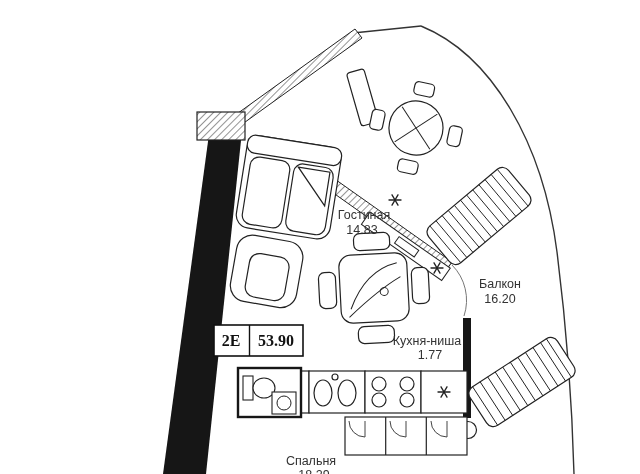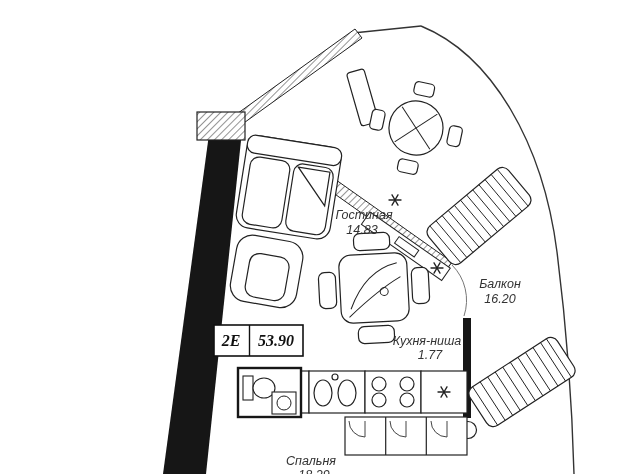--- a/index.html
+++ b/index.html
@@ -1,17 +1,17 @@
 <!DOCTYPE html>
 <html><head>
 <meta charset="utf-8">
 <style>
   html,body{margin:0;padding:0;background:#fff;}
   .stage{position:relative;width:616px;height:474px;overflow:hidden;background:#fff;
-         font-family:"Liberation Sans", sans-serif;font-style:italic;}
+         font-family:"Liberation Sans", sans-serif;}
   svg{display:block;}
   text{fill:#333;}
   .room-name{font-size:12.5px;}
   .room-area{font-size:12.5px;}
   .unit-type{font-family:"Liberation Serif", serif;font-weight:bold;font-size:16px;fill:#111;}
   .unit-area{font-family:"Liberation Serif", serif;font-weight:bold;font-size:16px;fill:#111;}
 </style>
 </head>
 <body>
 

